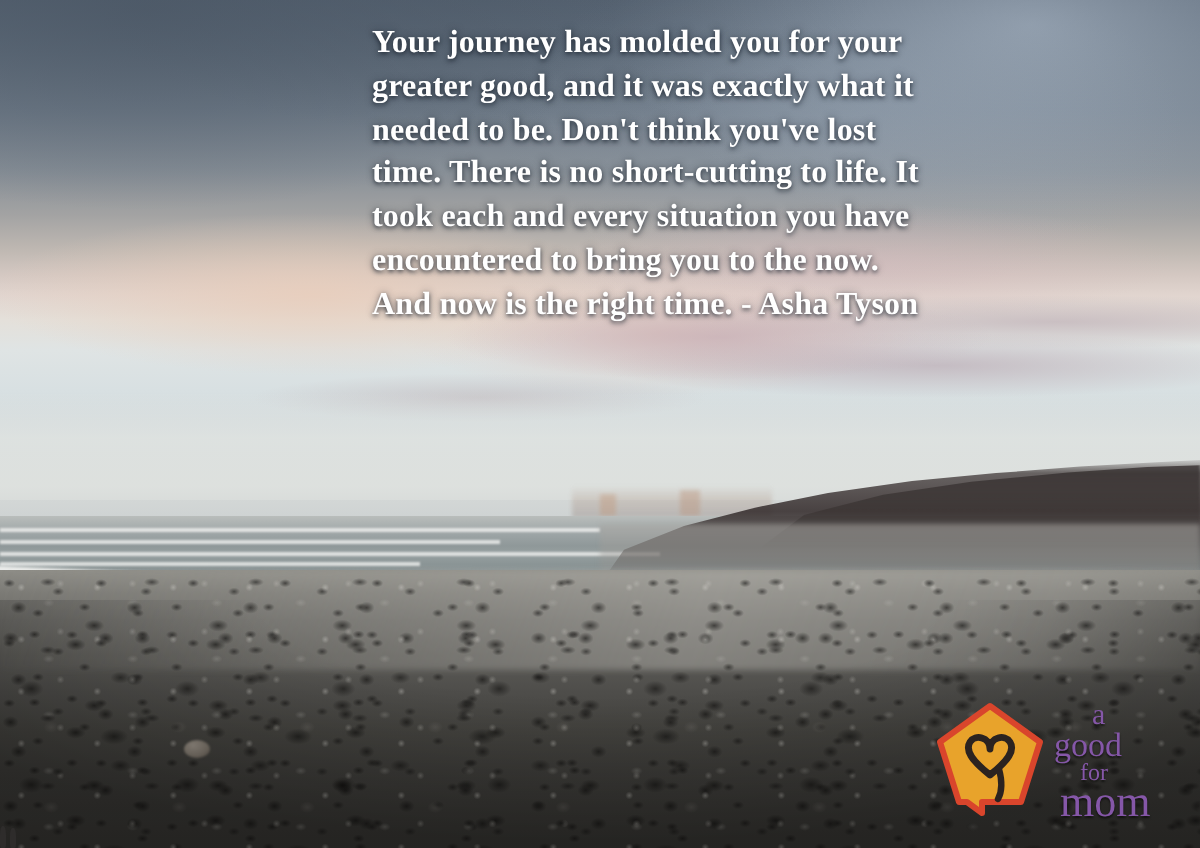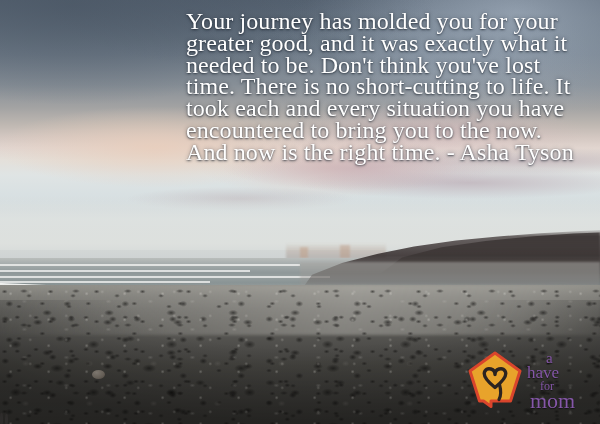--- a/index.html
+++ b/index.html
@@ -223,22 +223,22 @@
   .walker.a { left: 0px; }
   .walker.b { left: 5px; height: 10px; }
 
   
   .quote {
     position: absolute;
     left: 186px;
     top: 11px;
     width: 398px;
     font-family: "Liberation Serif", serif;
-    font-weight: normal;
-    font-size: 24px;
+    font-weight: bold;
+    font-size: 16px;
     line-height: 21.8px;
     color: #ffffff;
     text-align: left;
     letter-spacing: 0.1px;
     text-shadow:
       0 1px 2px rgba(20,28,40,0.70),
       0 0 4px rgba(20,28,40,0.38);
     white-space: pre-line;
   }
 
@@ -320,20 +320,20 @@
       <path d="M29 24.5
                C29 18.5 21.5 17 19 21
                C16.5 25 19.5 30 29 37.5
                C38.5 30 41.5 25 39 21
                C36.5 17 29 18.5 29 24.5 Z" fill="none" stroke="#2b2320" stroke-width="3.4" stroke-linejoin="round"></path>
       <path d="M33.5 34.5 C35 40 35.5 45 33 49.5" fill="none" stroke="#2b2320" stroke-width="3.2" stroke-linecap="round"></path>
     </svg>
 
     <div class="logo-words">
       <span class="lw-a">a</span>
-      <span class="lw-place">have</span>
+      <span class="lw-place">good</span>
       <span class="lw-for">for</span>
       <span class="lw-mom">mom</span>
     </div>
 
   </div>
 
 </div>
 
 </body></html>

